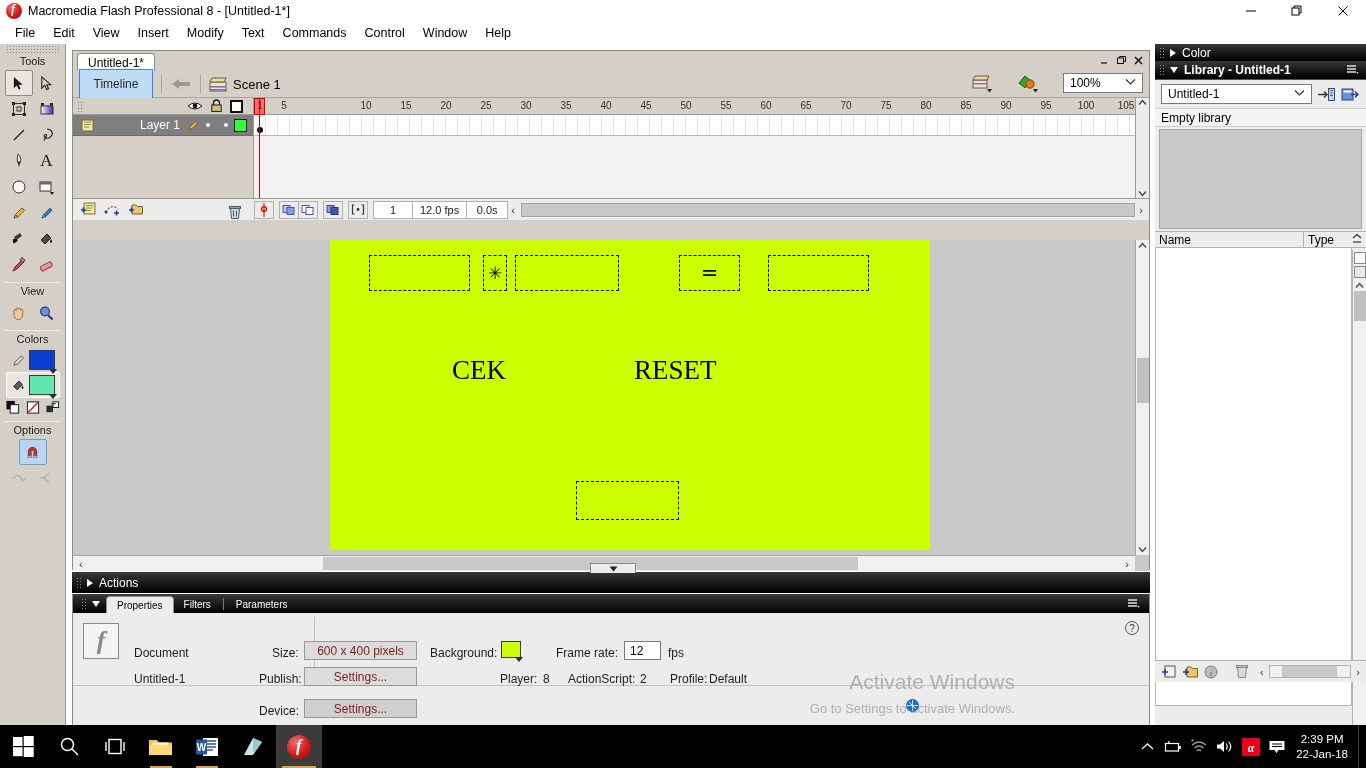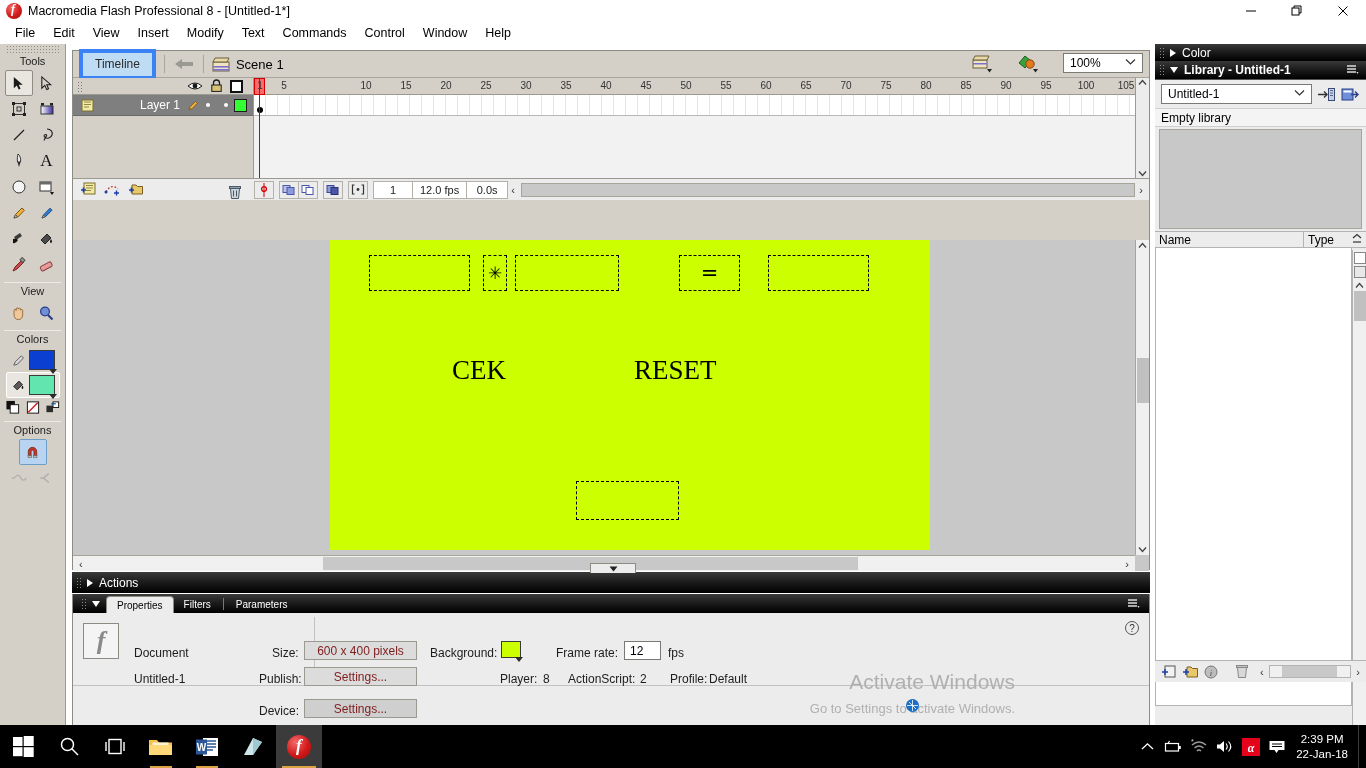--- a/index.html
+++ b/index.html
@@ -91,21 +91,21 @@
   }
   .docwin-btns { position: absolute; right: 3px; top: 2px; display: flex; gap: 2px; }
   .dwb { width: 15px; height: 15px; display: flex; align-items: center; justify-content: center; font-size: 11px; color: #000; }
 
   .tl-header {
     height: 27px; background: #d4d0c8; display: flex; align-items: center;
     border-bottom: 1px solid #a9a59d; position: relative;
   }
   .tl-btn {
     margin-left: 6px; height: 31px; min-width: 74px; padding: 0 12px;
-    background: #bfdcf5; border: 4px solid #3b82f6; color: #2a2a2a;
+    background: #bfdcf5; border: 1px solid #3b82f6; color: #2a2a2a;
     display: flex; align-items: center; justify-content: center; font-size: 12px;
   }
   .tl-sep { width: 1px; height: 18px; background: #a9a59d; margin: 0 8px; }
   .backarrow { color: #8f8f88; font-size: 17px; line-height: 1; }
   .scene-box { display: flex; align-items: center; gap: 6px; font-size: 13px; color: #000; }
   .tl-right { position: absolute; right: 6px; top: 2px; display: flex; align-items: center; gap: 24px; }
   .zoom-select {
     width: 80px; height: 20px; background: #fff; border: 1px solid #7a7a74;
     display: flex; align-items: center; padding-left: 6px; font-size: 12px; position: relative;
   }
@@ -561,20 +561,42 @@
         <svg width="18" height="14" viewBox="0 0 20 14">
             <path d="M2 7 h4" stroke="#a8a8a8" stroke-width="1.2"></path>
             <path d="M6 7 l6 -5 M6 7 l6 5" fill="none" stroke="#a8a8a8" stroke-width="1.2"></path>
           </svg>
       </div>
     </div>
   </div>
 
   <div class="docwin">
 
+    <div class="doctab-strip">
+      <div class="doctab">Untitled-1*</div>
+      <div class="docwin-btns">
+        <div class="dwb">
+          <svg width="11" height="11" viewBox="0 0 11 11">
+              <line x1="2" y1="8" x2="8" y2="8" stroke="#111" stroke-width="1.2"></line>
+            </svg>
+        </div>
+        <div class="dwb">
+          <svg width="11" height="11" viewBox="0 0 11 11">
+              <rect x="1.5" y="3" width="6" height="5.5" fill="none" stroke="#111"></rect>
+              <polyline points="3.5,3 3.5,1.5 9.5,1.5 9.5,6.5 7.5,6.5" fill="none" stroke="#111"></polyline>
+            </svg>
+        </div>
+        <div class="dwb">
+          <svg width="11" height="11" viewBox="0 0 11 11">
+              <line x1="2" y1="2" x2="9" y2="9" stroke="#111" stroke-width="1.4"></line>
+              <line x1="9" y1="2" x2="2" y2="9" stroke="#111" stroke-width="1.4"></line>
+            </svg>
+        </div>
+      </div>
+    </div>
 
     <div class="tl-header">
       <div class="tl-btn">Timeline</div>
       <div class="tl-sep"></div>
       <div class="backarrow">
         <svg width="22" height="14" viewBox="0 0 22 14">
             <path d="M9 2 L2 7 L9 12 V9 H20 V5 H9 Z" fill="#9a9a93"></path>
           </svg>
       </div>
       <div class="tl-sep"></div>

